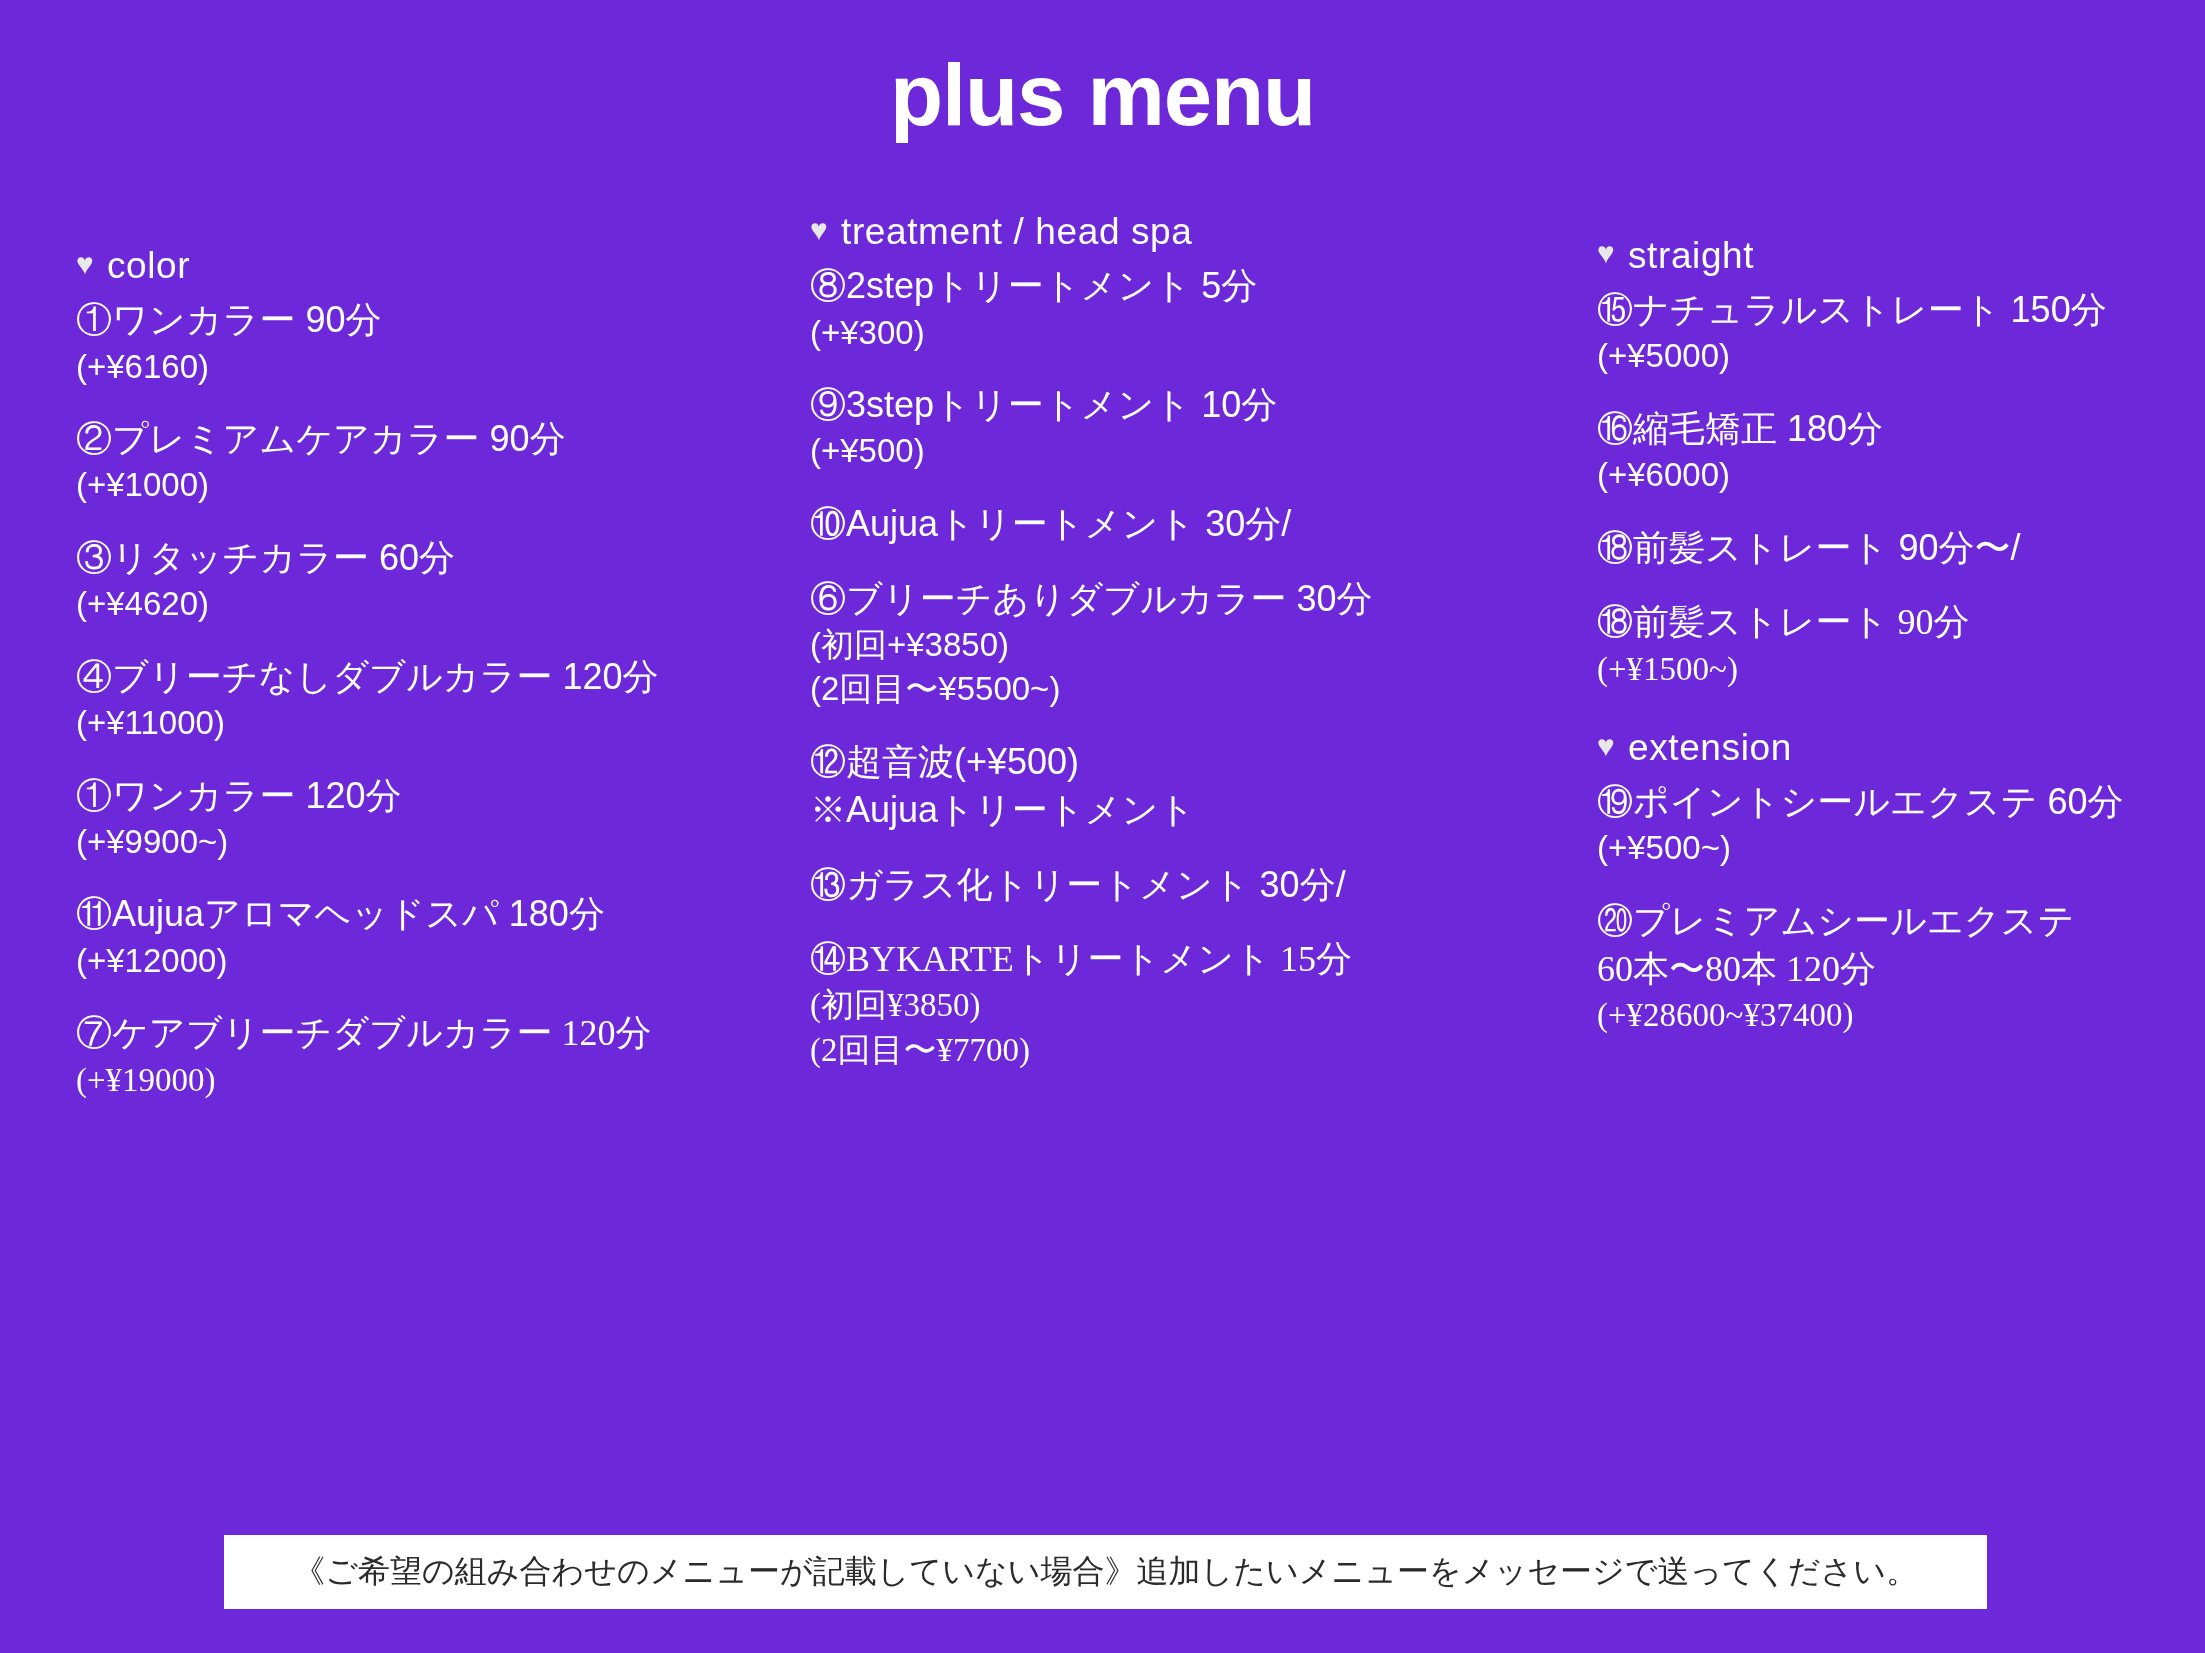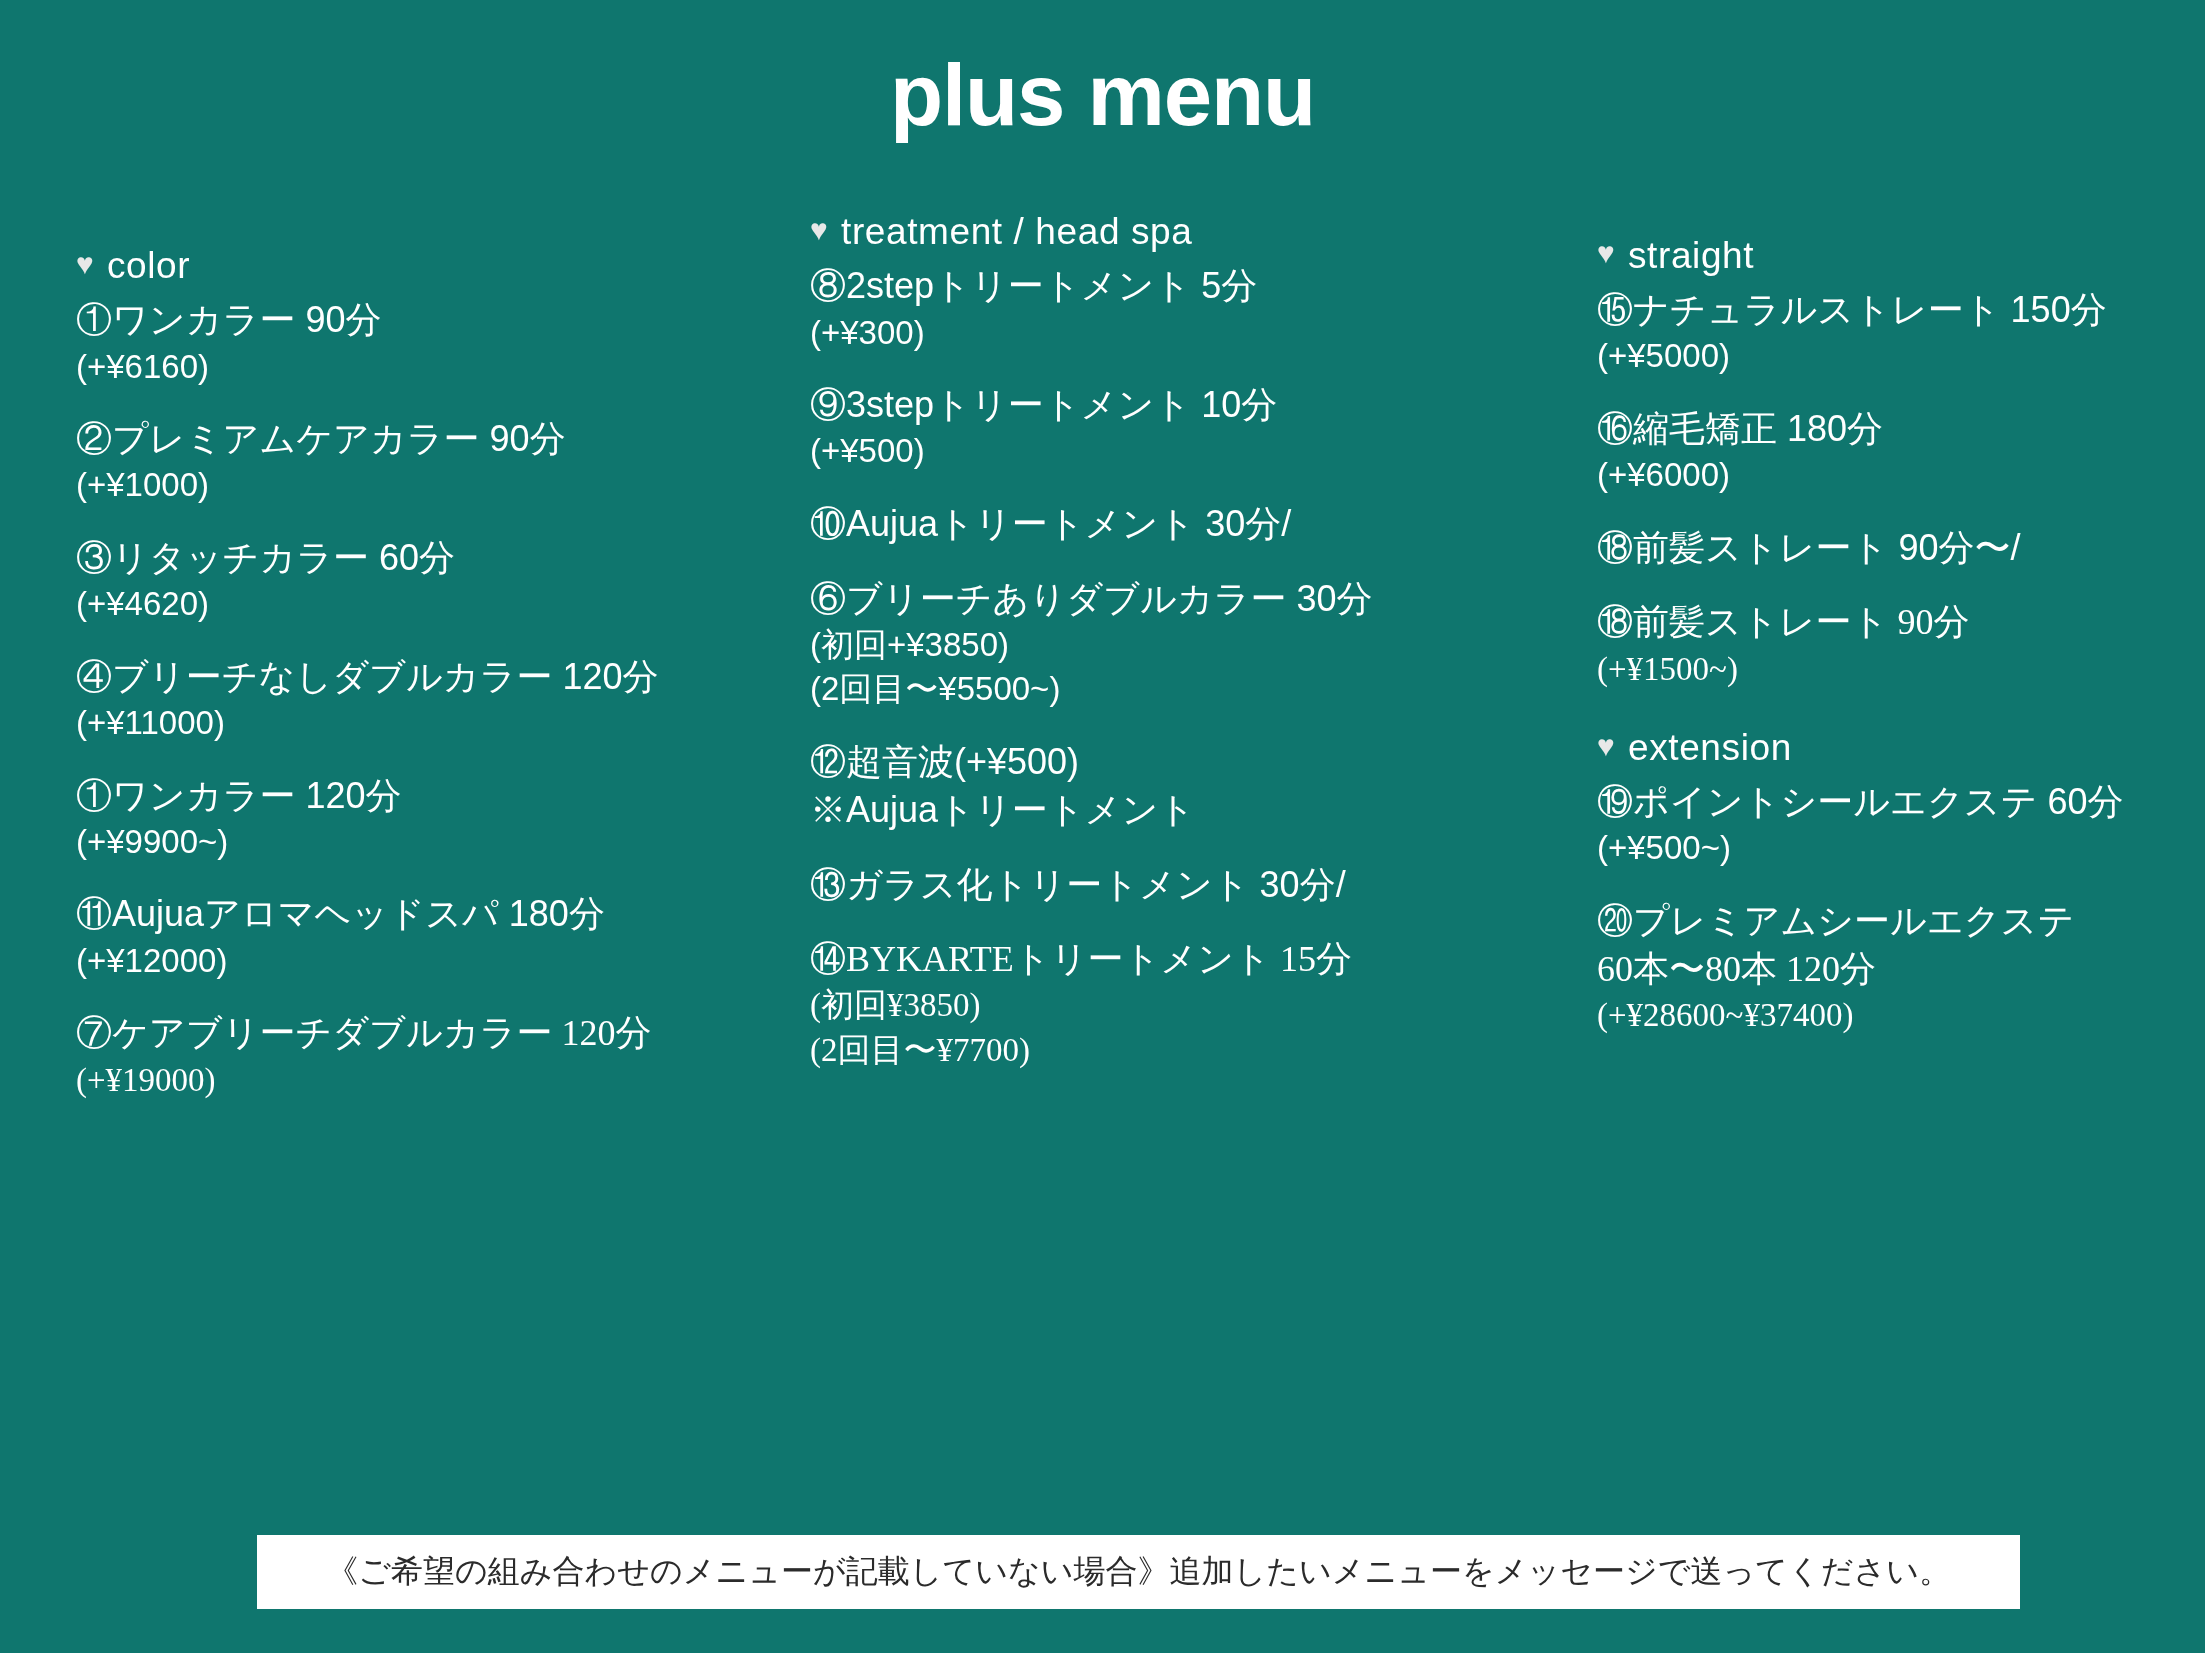--- a/index.html
+++ b/index.html
@@ -11,21 +11,21 @@
     width: 2205px;
     height: 1654px;
     font-family: "Liberation Sans", sans-serif;
     color: #ffffff;
     overflow: hidden;
     position: relative;
   }
   .page {
     position: absolute;
     inset: 0;
-    background: #0f766e;
+    background: #6d28d9;
   }
   .title {
     position: absolute;
     top: 47px;
     left: 0;
     width: 100%;
     text-align: center;
     font-size: 87px;
     font-weight: bold;
     letter-spacing: -1.1px;
@@ -84,21 +84,20 @@
     bottom: 45px;
     width: 1763px;
     background: #ffffff;
     color: #2b2b2b;
     font-size: 32px;
     line-height: 1.45;
     padding: 12.6px 15px 15px 15px;
     box-sizing: border-box;
     text-align: center;
     white-space: nowrap;
-    margin-left: 33px;
   }
 </style>
 </head>
 <body>
 
 <div class="page">
 
   <div class="title">plus menu</div>
 
   <div class="columns">

